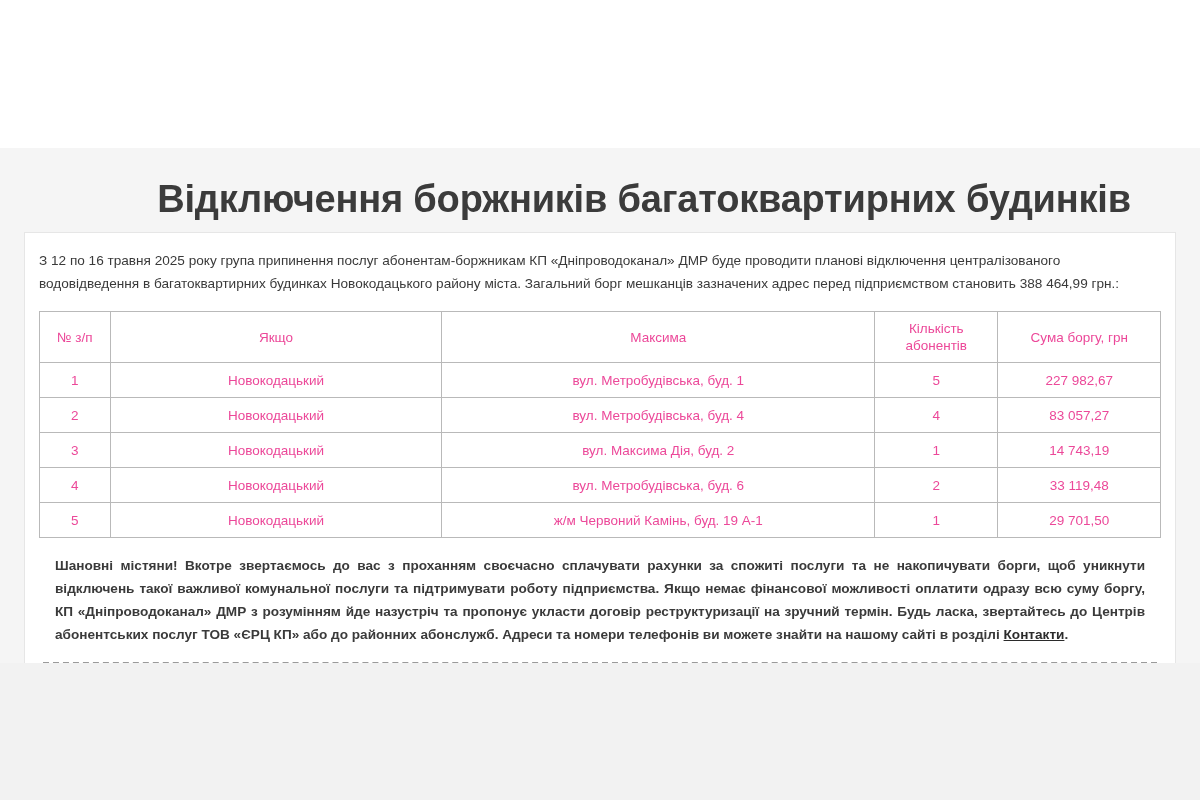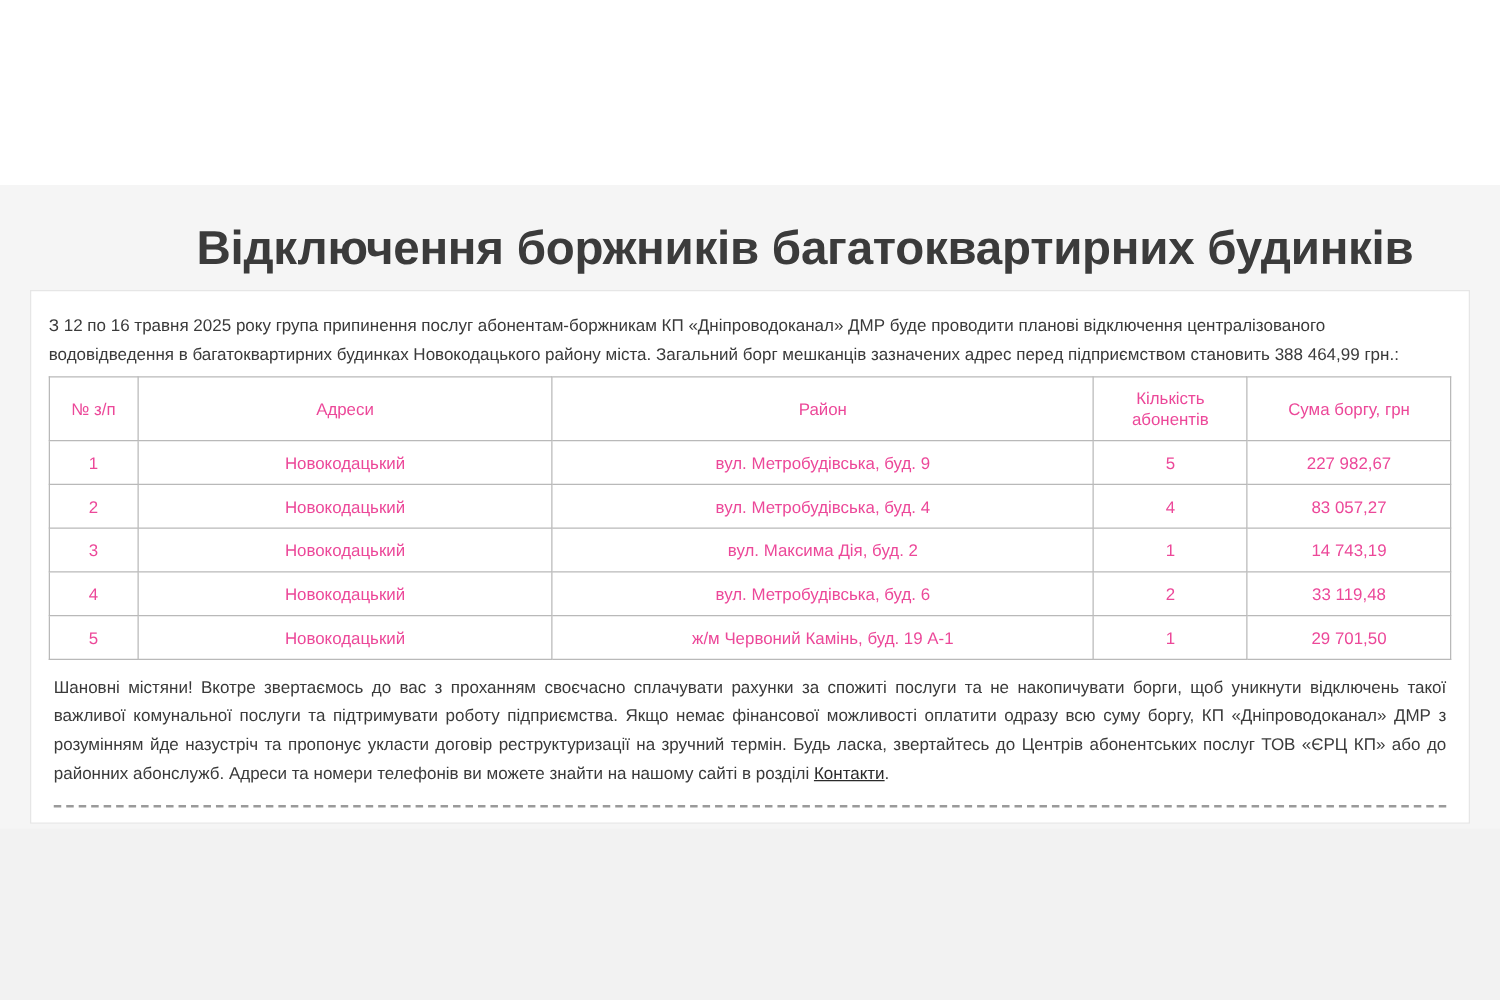--- a/index.html
+++ b/index.html
@@ -59,21 +59,21 @@
     top: 84px;
     left: 24px;
     width: 1152px;
     box-sizing: border-box;
     background: #ffffff;
     border: 1px solid #e6e6e6;
     padding: 16px 14px 10px 14px;
   }
 
   .intro {
-    margin: 0 0 6px 0;
+    margin: 0 0 16px 0;
     font-size: 13.6px;
     line-height: 23px;
     color: #3a3a3a;
     text-align: left;
     font-family: "Liberation Sans", sans-serif;
   }
 
   table.debtors {
     width: 100%;
     border-collapse: collapse;
@@ -99,27 +99,28 @@
     height: 24px;
     font-size: 13.5px;
   }
   col.c-num  { width: 6.3%; }
   col.c-dist { width: 29.6%; }
   col.c-addr { width: 38.6%; }
   col.c-cnt  { width: 11.0%; }
   col.c-sum  { width: 14.5%; }
 
   .outro {
-    margin: 4px;
+    margin: 16px;
     font-size: 13.6px;
     line-height: 23px;
     color: #3a3a3a;
     text-align: justify;
     text-justify: inter-word;
     font-family: "Liberation Sans", sans-serif;
+    font-weight: bold;
   }
   .outro a.contacts-link {
     color: #2b2b2b;
     text-decoration: underline;
   }
 
   .dashed-divider {
     margin: 14px 4px 2px 4px;
     border: 0;
     border-top: 2px dashed #9a9a9a;
@@ -154,31 +155,31 @@
         <colgroup>
           <col class="c-num">
           <col class="c-dist">
           <col class="c-addr">
           <col class="c-cnt">
           <col class="c-sum">
         </colgroup>
         <thead>
           <tr>
             <th>№ з/п</th>
-            <th>Адреси</th>
-            <th>Район</th>
+            <th>Якщо</th>
+            <th>Максима</th>
             <th>Кількість абонентів</th>
             <th>Сума боргу, грн</th>
           </tr>
         </thead>
         <tbody id="table-body">
             <tr>
               <td>1</td>
               <td>Новокодацький</td>
-              <td>вул. Метробудівська, буд. 9</td>
+              <td>вул. Метробудівська, буд. 1</td>
               <td>5</td>
               <td>227 982,67</td>
             </tr>
             <tr>
               <td>2</td>
               <td>Новокодацький</td>
               <td>вул. Метробудівська, буд. 4</td>
               <td>4</td>
               <td>83 057,27</td>
             </tr>

